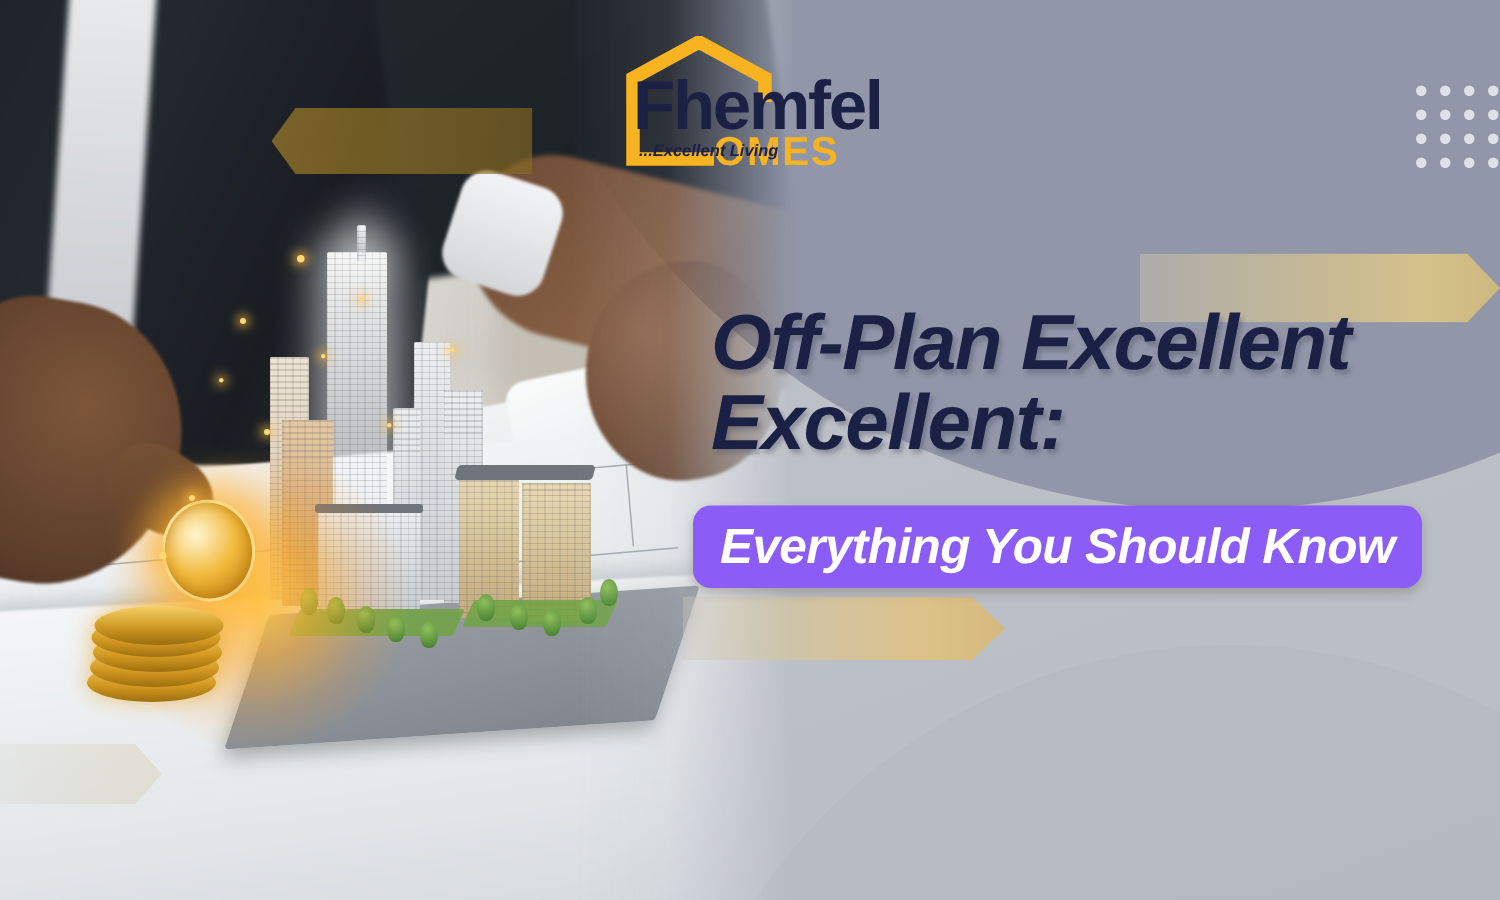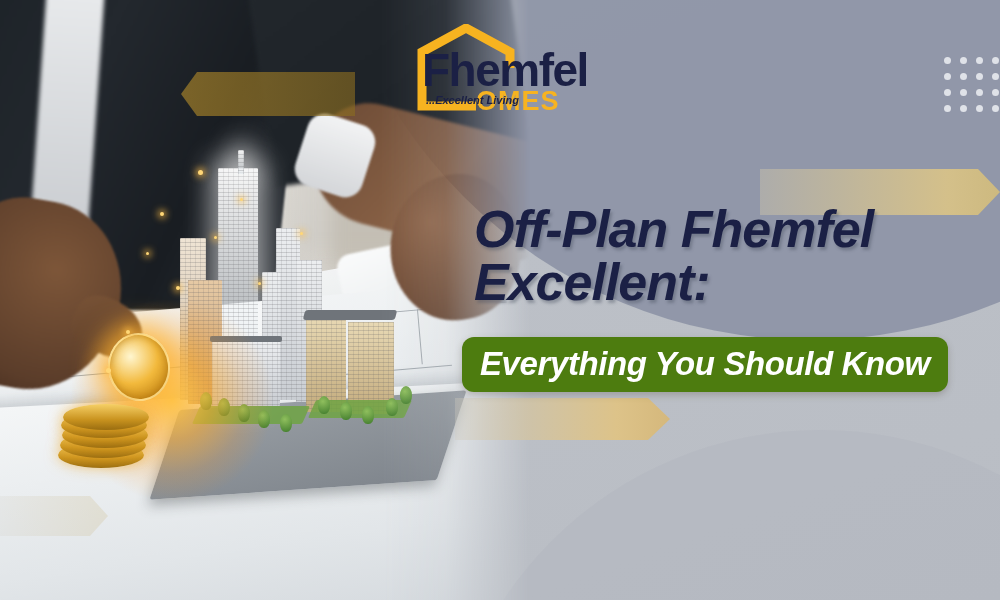--- a/index.html
+++ b/index.html
@@ -270,21 +270,21 @@
     font-style:italic;
     color:#1b2045;
     letter-spacing:-1px;
     text-shadow:2px 3px 3px rgba(70,78,95,.38);
     white-space:nowrap;
   }
   .headline .line.l2 { margin-top:2px; }
 
   .subtitle-pill {
     position:absolute; left:462px; top:337px;
-    background:#4d7c0f;
+    background:#8b5cf6;
     border-radius:12px;
     padding:10px 18px 12px 18px;
     box-shadow:0 3px 7px rgba(80,70,55,.28);
   }
   .subtitle-pill span {
     display:block;
     font-size:33px;
     line-height:1;
     font-weight:bold;
     font-style:italic;
@@ -430,21 +430,21 @@
 
       <text x="62" y="86" font-family="Liberation Sans, sans-serif" font-size="27" font-weight="bold" fill="#F7B320" letter-spacing="1">OMES</text>
 
       <text x="8" y="62" font-family="Liberation Sans, sans-serif" font-size="46" font-weight="bold" fill="#1B2045" letter-spacing="-1.5">Fhemfel</text>
 
       <text x="12" y="80" font-family="Liberation Sans, sans-serif" font-size="11" font-style="italic" font-weight="bold" fill="#1B2045">...Excellent Living</text>
     </svg>
   </div>
 
   <div class="headline">
-    <div class="line l1">Off-Plan Fhemfel</div>
+    <div class="line l1">Off-Plan Excellent</div>
     <div class="line l2">Excellent:</div>
   </div>
 
   <div class="subtitle-pill">
     <span>Everything You Should Know</span>
   </div>
 
 </div>
 
 </body></html>

